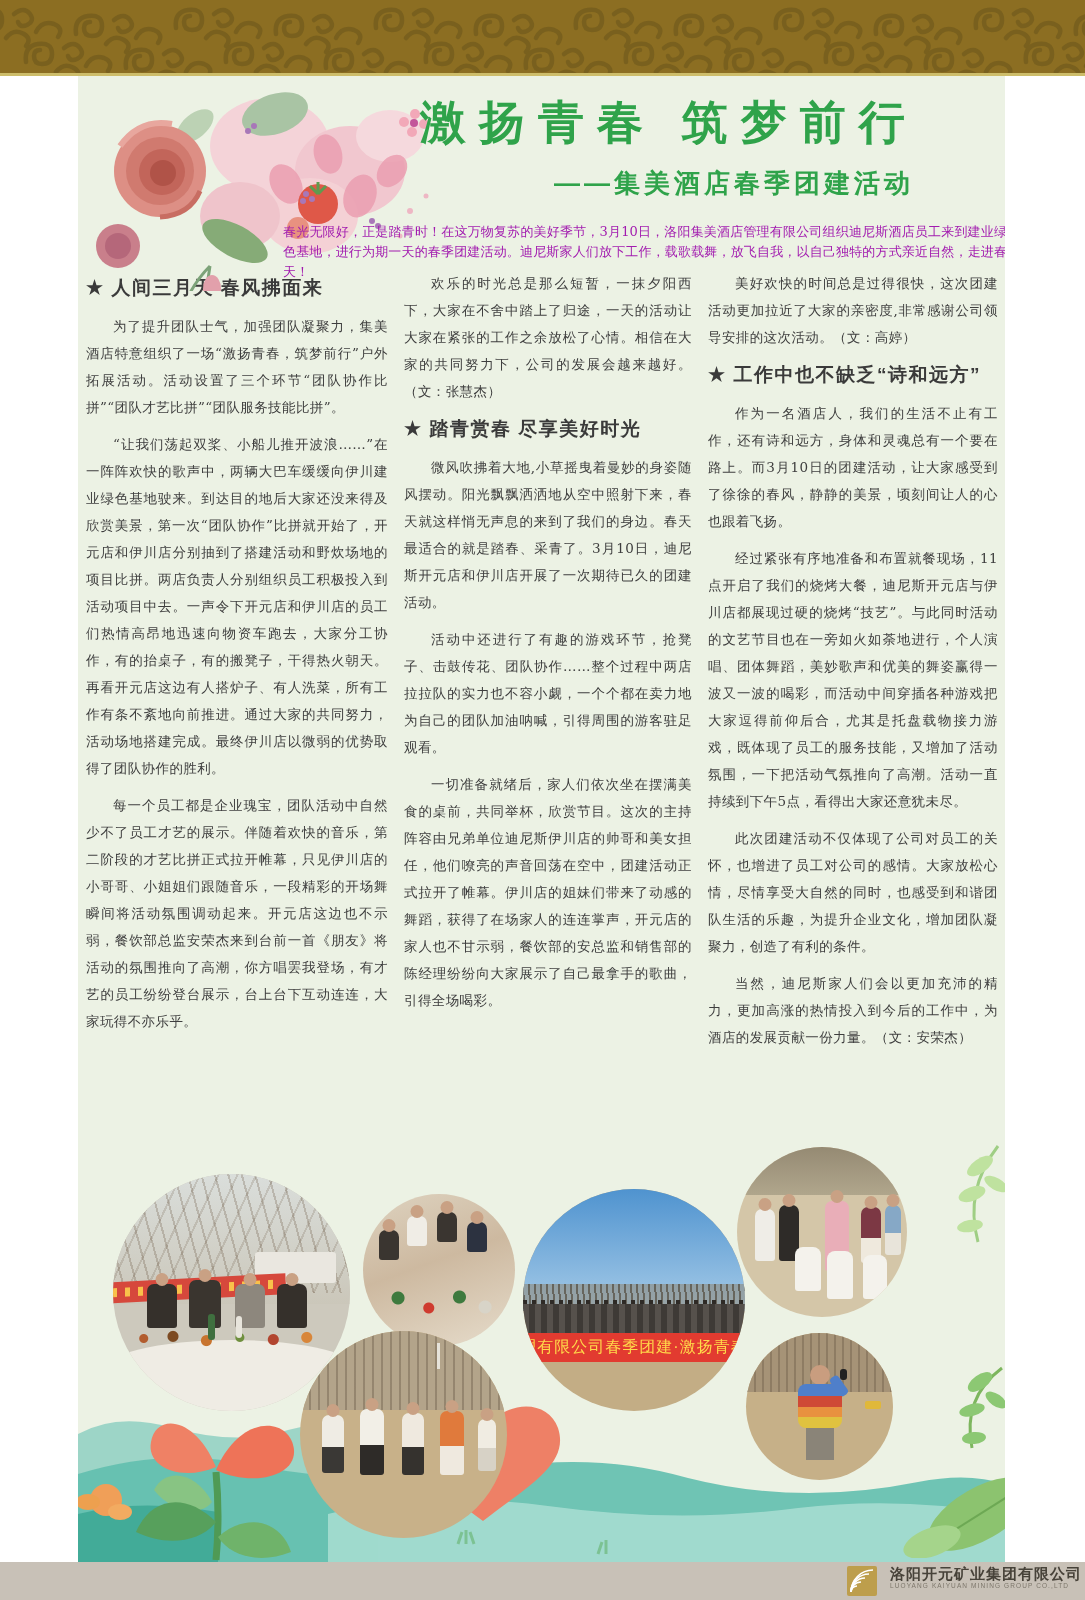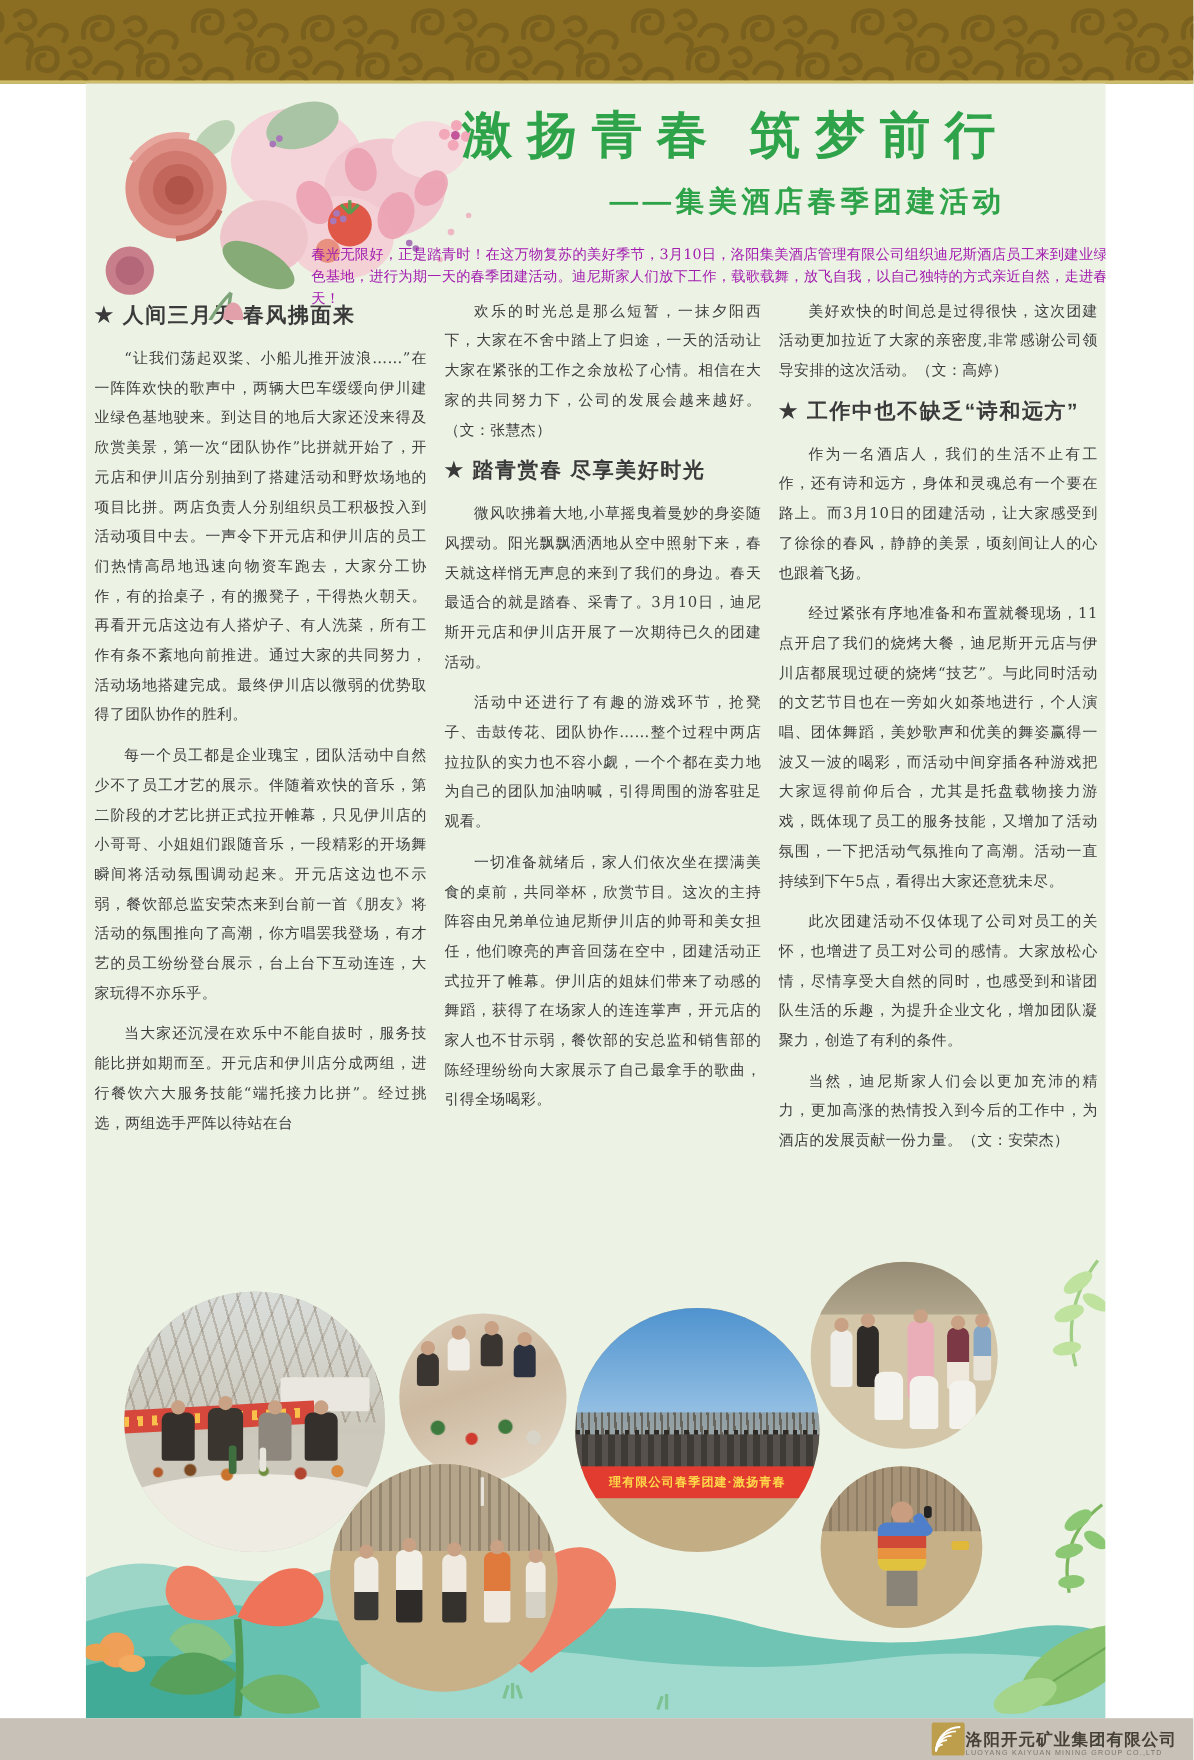--- a/index.html
+++ b/index.html
@@ -80,21 +80,21 @@
   .c4{left:445px;top:1113px;width:222px;height:222px;background:#c3ad85}
   .c4 .sky{inset:0 0 45% 0;background:linear-gradient(#4f93cf,#a6cbe8)}
   .c4 .treeline{left:0;top:43%;width:100%;height:11%;background:
       repeating-linear-gradient(88deg,rgba(86,70,48,.75) 0 2px,rgba(140,120,90,.45) 2px 6px)}
   .c4 .crowd{left:0;top:52%;width:100%;height:14%;background:
       repeating-linear-gradient(90deg,#56514c 0 6px,#3e3a36 6px 12px)}
   .c4 .heads{left:0;top:50%;width:100%;height:5%;background:
       repeating-linear-gradient(90deg,#2e2a26 0 4px,transparent 4px 9px)}
   .c4 .banner4{left:-2%;top:65%;width:104%;height:13%;background:#e23b30;
       display:flex;align-items:center;justify-content:center;overflow:hidden}
-  .c4 .banner4 span{color:#ffd94a;font-size:11px;font-weight:bold;letter-spacing:1px;white-space:nowrap}
+  .c4 .banner4 span{color:#ffd94a;font-size:16px;font-weight:normal;letter-spacing:1px;white-space:nowrap}
 
   .c5{left:659px;top:1071px;width:170px;height:170px;background:#d4c6a8}
   .c5 .mount{inset:0 0 72% 0;background:linear-gradient(#958a73,#b0a68c)}
   .chair{position:absolute;background:#f4f2ec;border-radius:8px 8px 3px 3px}
 
   .c6{left:668px;top:1257px;width:147px;height:147px;background:#c6b088}
   .c6 .trees{inset:0 0 60% 0;background:#a69377;background-image:
       repeating-linear-gradient(90deg,rgba(70,55,40,.25) 0 2px,transparent 2px 8px)}
   .c6 .head{left:64px;top:32px;width:20px;height:20px;border-radius:50%;background:#c99d7f}
   .c6 .shirt{left:52px;top:51px;width:44px;height:44px;border-radius:8px;
@@ -105,21 +105,21 @@
   .c6 .bus{right:8%;top:46%;width:16px;height:8px;background:#e0b83a;border-radius:2px}
 
   
   .hills{position:absolute;left:0;top:1318px;z-index:2}
   .heart{position:absolute;left:300px;top:1310px;z-index:2}
   .foliage{position:absolute;left:798px;top:1062px;z-index:4}
   .tulip{position:absolute;left:-12px;top:1296px;z-index:5}
 
   
   .footer{position:absolute;left:0;top:1562px;width:1085px;height:38px;background:#c8c1b7}
-  .brand{position:absolute;left:846px;top:3px;display:flex;align-items:flex-end;gap:0}
+  .brand{position:absolute;left:846px;top:3px;display:flex;align-items:flex-start;gap:12px}
   .cn{font-size:15px;font-weight:bold;color:#474239;letter-spacing:1px;line-height:17px}
   .en{font-size:6.5px;color:#7d776b;letter-spacing:1.1px}
 </style>
 </head>
 <body>
 
 <div class="band">
   <svg id="cloudsvg" width="1085" height="73">
     <defs>
       <g id="curl" fill="none" stroke="#79601e" stroke-width="4.5" stroke-linecap="round">
@@ -214,23 +214,23 @@
       </g>
   </svg>
 
   <div class="title">激扬青春 筑梦前行</div>
   <div class="subtitle">——集美酒店春季团建活动</div>
   <div class="intro">春光无限好，正是踏青时！在这万物复苏的美好季节，3月10日，洛阳集美酒店管理有限公司组织迪尼斯酒店员工来到建业绿色基地，进行为期一天的春季团建活动。迪尼斯家人们放下工作，载歌载舞，放飞自我，以自己独特的方式亲近自然，走进春天！</div>
 
   <div class="cols">
     <div class="col">
       <div class="h"><span class="star">★</span><span>人间三月天 春风拂面来</span></div>
+      <p class="ind">为了提升团队士气，加强团队凝聚力，集美酒店特意组织了一场“激扬青春，筑梦前行”户外拓展活动。活动设置了三个环节“团队协作比拼”“团队才艺比拼”“团队服务技能比拼”。</p>
       <p class="ind">“让我们荡起双桨、小船儿推开波浪……”在一阵阵欢快的歌声中，两辆大巴车缓缓向伊川建业绿色基地驶来。到达目的地后大家还没来得及欣赏美景，第一次“团队协作”比拼就开始了，开元店和伊川店分别抽到了搭建活动和野炊场地的项目比拼。两店负责人分别组织员工积极投入到活动项目中去。一声令下开元店和伊川店的员工们热情高昂地迅速向物资车跑去，大家分工协作，有的抬桌子，有的搬凳子，干得热火朝天。再看开元店这边有人搭炉子、有人洗菜，所有工作有条不紊地向前推进。通过大家的共同努力，活动场地搭建完成。最终伊川店以微弱的优势取得了团队协作的胜利。</p>
       <p class="ind">每一个员工都是企业瑰宝，团队活动中自然少不了员工才艺的展示。伴随着欢快的音乐，第二阶段的才艺比拼正式拉开帷幕，只见伊川店的小哥哥、小姐姐们跟随音乐，一段精彩的开场舞瞬间将活动氛围调动起来。开元店这边也不示弱，餐饮部总监安荣杰来到台前一首《朋友》将活动的氛围推向了高潮，你方唱罢我登场，有才艺的员工纷纷登台展示，台上台下互动连连，大家玩得不亦乐乎。</p>
-      <p class="ind">当大家还沉浸在欢乐中不能自拔时，服务技能比拼如期而至。开元店和伊川店分成两组，进行餐饮六大服务技能“端托接力比拼”。经过挑选，两组选手严阵以待站在台</p>
     </div>
     <div class="col">
       <p class="ind">欢乐的时光总是那么短暂，一抹夕阳西下，大家在不舍中踏上了归途，一天的活动让大家在紧张的工作之余放松了心情。相信在大家的共同努力下，公司的发展会越来越好。（文：张慧杰）</p>
       <div class="h"><span class="star">★</span><span>踏青赏春 尽享美好时光</span></div>
       <p class="ind">微风吹拂着大地,小草摇曳着曼妙的身姿随风摆动。阳光飘飘洒洒地从空中照射下来，春天就这样悄无声息的来到了我们的身边。春天最适合的就是踏春、采青了。3月10日，迪尼斯开元店和伊川店开展了一次期待已久的团建活动。</p>
       <p class="ind">活动中还进行了有趣的游戏环节，抢凳子、击鼓传花、团队协作……整个过程中两店拉拉队的实力也不容小觑，一个个都在卖力地为自己的团队加油呐喊，引得周围的游客驻足观看。</p>
       <p class="ind">一切准备就绪后，家人们依次坐在摆满美食的桌前，共同举杯，欣赏节目。这次的主持阵容由兄弟单位迪尼斯伊川店的帅哥和美女担任，他们嘹亮的声音回荡在空中，团建活动正式拉开了帷幕。伊川店的姐妹们带来了动感的舞蹈，获得了在场家人的连连掌声，开元店的家人也不甘示弱，餐饮部的安总监和销售部的陈经理纷纷向大家展示了自己最拿手的歌曲，引得全场喝彩。</p>
     </div>
     <div class="col">
       <p class="ind">美好欢快的时间总是过得很快，这次团建活动更加拉近了大家的亲密度,非常感谢公司领导安排的这次活动。（文：高婷）</p>

